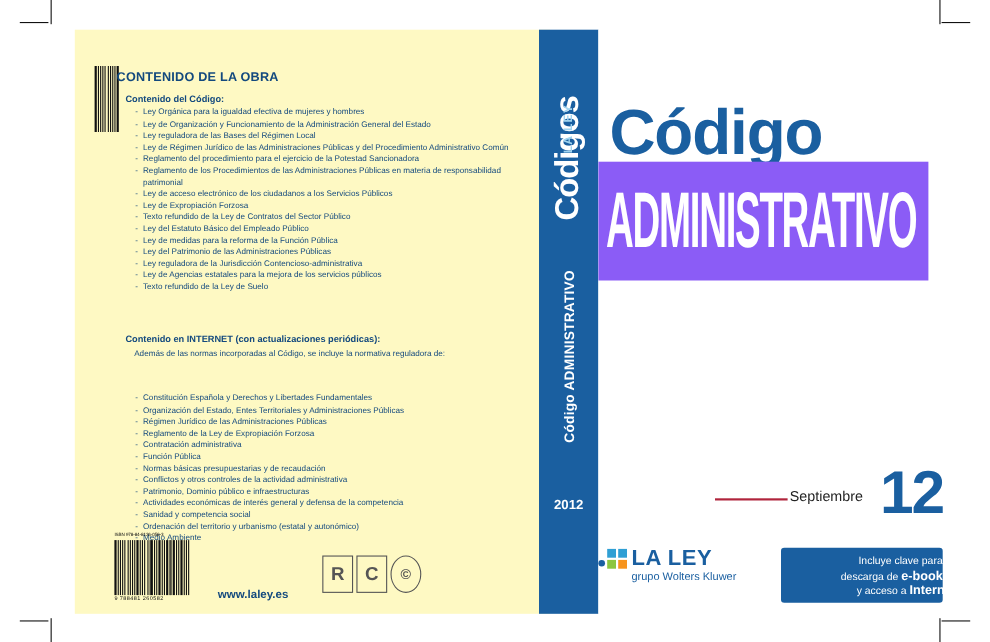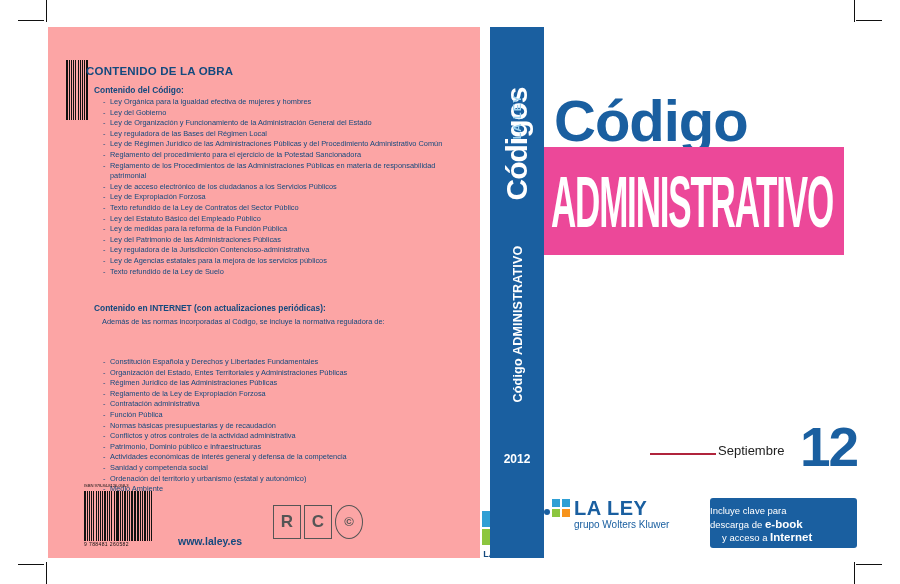--- a/index.html
+++ b/index.html
@@ -26,25 +26,25 @@
   .crop {
     position: absolute;
     background: #111;
   }
   .crop.h { height: 1px; width: 26px; }
   .crop.v { width: 1px; height: 26px; }
 
   
   .back-cover {
     position: absolute;
-    left: 48px;
+    left: 68px;
     top: 27px;
     width: 432px;
     height: 531px;
-    background: #fca5a5;
+    background: #fef9c3;
   }
 
   .barcode-top {
     position: absolute;
     left: 18px;
     top: 33px;
     width: 22px;
     height: 60px;
   }
   .barcode-top .bl {
@@ -296,21 +296,21 @@
     font-weight: bold;
     color: #1a5fa0;
     letter-spacing: -1px;
   }
   .front-band {
     position: absolute;
     left: 0;
     top: 120px;
     width: 300px;
     height: 108px;
-    background: #ec4899;
+    background: #8b5cf6;
   }
   .front-band-text {
     position: absolute;
     left: 7px;
     top: 14px;
     font-size: 35px;
     font-weight: bold;
     color: #ffffff;
     letter-spacing: -1.2px;
     transform: scaleY(2.05);
@@ -394,21 +394,21 @@
     top: 471px;
     width: 147px;
     height: 50px;
     background: #1a5fa0;
     border-radius: 3px;
   }
   .promo-box .ln {
     position: absolute;
     left: 0;
     width: 147px;
-    text-align: left;
+    text-align: right;
     color: #ffffff;
     font-size: 9.5px;
   }
   .promo-box .l1 { top: 7px; }
   .promo-box .l2 { top: 20px; }
   .promo-box .l3 { top: 33px; padding-left: 12px; }
   .promo-box b { font-size: 11.5px; }
 </style>
 </head>
 <body>
@@ -437,21 +437,20 @@
         <div class="bl" style="width: 0.8px; left: 16.2px;"></div>
         <div class="bl" style="width: 0.8px; left: 18px;"></div>
         <div class="bl" style="width: 1.6px; left: 20.4px;"></div>
       </div>
 
     <div class="contenido-title">CONTENIDO DE LA OBRA</div>
 
     <div class="section-head sec-codigo">Contenido del Código:</div>
     <div class="list codigo" id="codigo-list">
         <div class="item">Ley Orgánica para la igualdad efectiva de mujeres y hombres</div>
-        <div class="item">Ley del Gobierno</div>
         <div class="item">Ley de Organización y Funcionamiento de la Administración General del Estado</div>
         <div class="item">Ley reguladora de las Bases del Régimen Local</div>
         <div class="item">Ley de Régimen Jurídico de las Administraciones Públicas y del Procedimiento Administrativo Común</div>
         <div class="item">Reglamento del procedimiento para el ejercicio de la Potestad Sancionadora</div>
         <div class="item">Reglamento de los Procedimientos de las Administraciones Públicas en materia de responsabilidad patrimonial</div>
         <div class="item">Ley de acceso electrónico de los ciudadanos a los Servicios Públicos</div>
         <div class="item">Ley de Expropiación Forzosa</div>
         <div class="item">Texto refundido de la Ley de Contratos del Sector Público</div>
         <div class="item">Ley del Estatuto Básico del Empleado Público</div>
         <div class="item">Ley de medidas para la reforma de la Función Pública</div>

